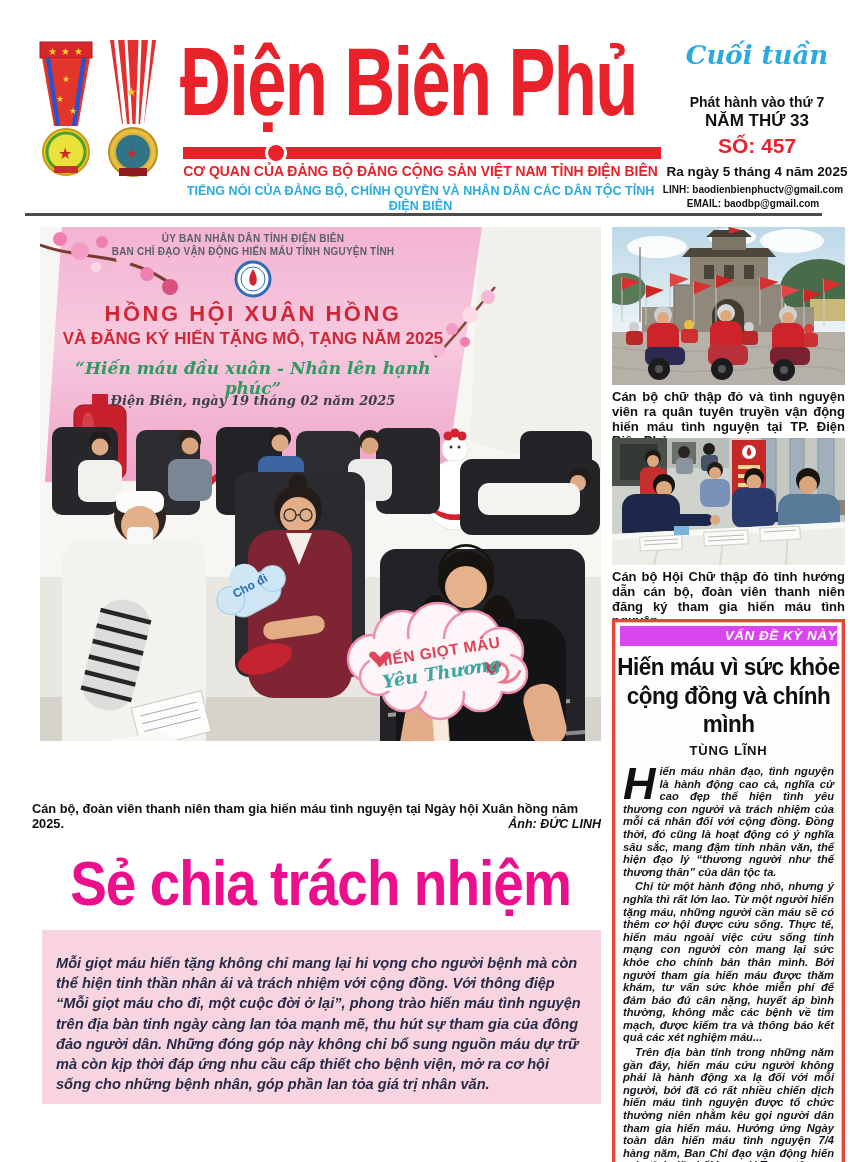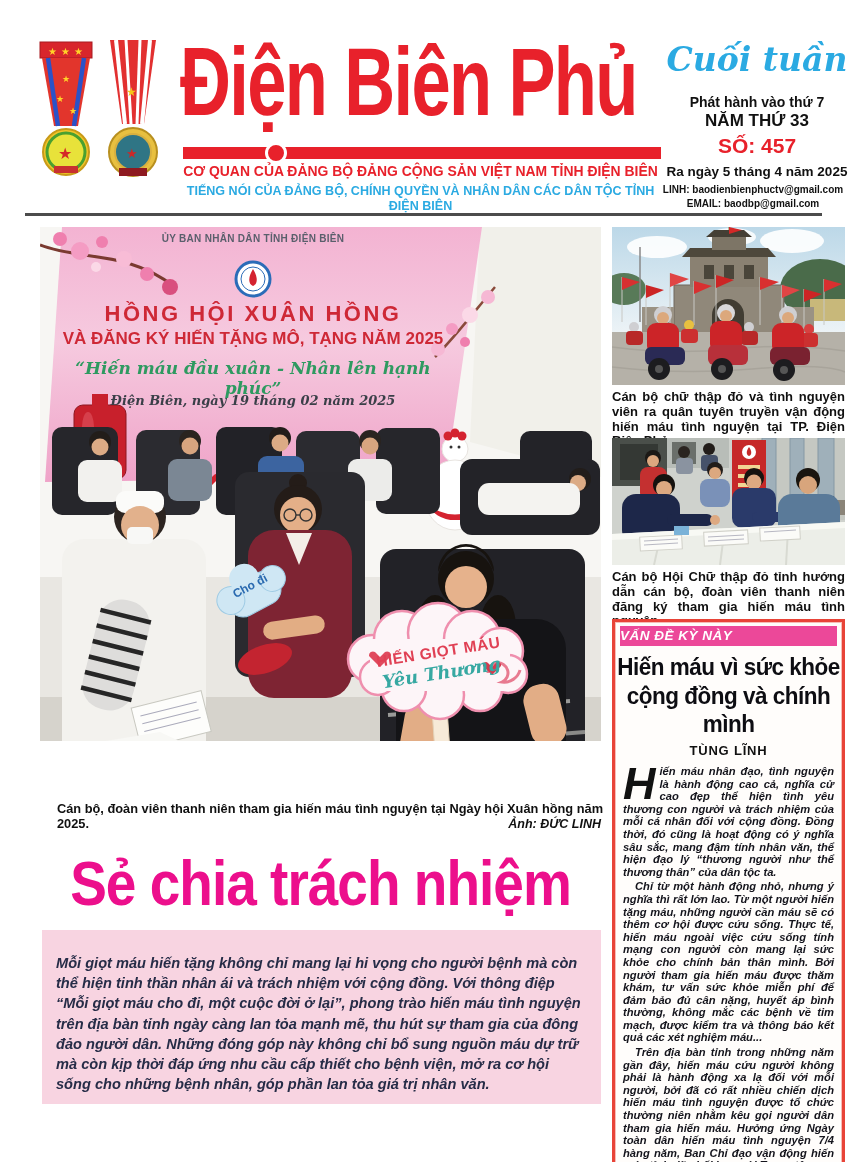--- a/index.html
+++ b/index.html
@@ -11,21 +11,21 @@
   .mast-title{left:180px;top:30px;transform-origin:left top;transform:scale(.82,1.12);
      font-weight:bold;font-size:86px;line-height:1.08;color:#e8212b;white-space:nowrap;letter-spacing:-2px;}
   .mast-bar{left:183px;top:147px;width:478px;height:12px;background:#e8212b;}
   .mast-bar-circle{position:absolute;left:82px;top:-5px;width:16px;height:16px;border:3px solid #fff;
      border-radius:50%;background:#e8212b;}
   .tagline1{left:168px;top:163px;width:505px;text-align:center;color:#e8212b;font-weight:bold;
      font-size:14.5px;transform:scaleX(.96);transform-origin:center;}
   .tagline2{left:168px;top:183px;width:505px;text-align:center;color:#2baae2;font-weight:bold;
      font-size:13.5px;transform:scaleX(.93);transform-origin:center;}
   .edition{left:664px;top:40px;width:186px;text-align:center;color:#2baae2;
-     font-family:"DejaVu Serif",serif;font-style:italic;font-weight:bold;font-size:33px;}
+     font-family:"DejaVu Serif",serif;font-style:italic;font-weight:bold;font-size:26px;}
   .pubday{left:664px;top:94px;width:186px;text-align:center;font-weight:bold;font-size:14px;color:#111;}
   .yearline{left:664px;top:111px;width:186px;text-align:center;font-weight:bold;font-size:17px;color:#111;}
   .issue{left:664px;top:134px;width:186px;text-align:center;font-weight:bold;font-size:21px;color:#e8212b;}
   .dateline{left:664px;top:164px;width:186px;text-align:center;font-weight:bold;font-size:13.5px;color:#111;}
   .email{left:656px;top:184px;width:194px;text-align:center;font-weight:bold;font-size:10px;color:#111;}
   .email2{top:198px;}
   .divider{left:25px;top:213px;width:797px;height:3px;background:#4c4c4c;}
 
   
   .photo-main{left:40px;top:227px;width:561px;height:514px;overflow:hidden;background:#efeeea;}
@@ -37,41 +37,41 @@
   .ph-slogan{left:33px;top:131px;width:360px;text-align:center;font-family:"DejaVu Serif",serif;
      font-style:italic;font-weight:bold;font-size:17px;color:#2e9a60;}
   .ph-date{left:53px;top:166px;width:320px;text-align:center;font-family:"DejaVu Serif",serif;
      font-style:italic;font-weight:bold;font-size:13px;color:#3a3f48;}
   .ph-sign-blue{left:172px;top:352px;width:76px;text-align:center;transform:rotate(-28deg);
      font-weight:bold;font-size:12px;color:#2a6ab0;}
   .ph-sign-pink{left:322px;top:416px;width:156px;text-align:center;transform:rotate(-9deg);}
   .ph-sign-pink .l1{font-weight:bold;font-size:15.5px;color:#e04054;letter-spacing:.5px;}
   .ph-sign-pink .l2{font-family:"DejaVu Serif",serif;font-style:italic;font-weight:bold;font-size:18px;color:#37a8a2;margin-top:1px;}
 
-  .cap-main{left:57px;top:801px;width:561px;font-weight:bold;font-size:12.8px;color:#101010;}
+  .cap-main{left:32px;top:801px;width:561px;font-weight:bold;font-size:12.8px;color:#101010;}
   .credit{left:40px;top:817px;width:561px;text-align:right;font-weight:bold;font-style:italic;font-size:12.5px;color:#101010;}
 
   .headline{left:40px;top:846px;width:561px;text-align:center;color:#ec0f8c;font-weight:bold;
      font-size:55px;letter-spacing:-1px;transform:scaleY(1.16);transform-origin:center top;white-space:nowrap;}
 
   .leadbox{left:42px;top:930px;width:559px;height:174px;background:#f8d4e1;box-sizing:border-box;
      padding:23px 14px 0 14px;}
   .leadbox .txt{font-weight:bold;font-style:italic;font-size:14.6px;line-height:20.2px;color:#262c47;}
 
   
   .photo1{left:612px;top:227px;width:233px;height:158px;overflow:hidden;background:#cfe2ec;}
   .cap-r{left:612px;width:233px;font-weight:bold;font-size:13px;line-height:14.8px;color:#101010;text-align:justify;}
   .cap1{top:390px;}
   .photo2{left:612px;top:438px;width:233px;height:127px;overflow:hidden;background:#cfd2cd;}
   .cap2{top:570px;}
 
   .artbox{left:612px;top:619px;width:233px;min-height:487px;box-sizing:border-box;
      border:3px solid #e84438;background:#fffdfb;box-shadow:inset 0 0 0 1px rgba(232,68,56,.35);padding-bottom:6px;}
-  .kicker{margin:4px 5px 0 5px;height:20px;line-height:20px;background:#ec4899;color:#fff;
-     text-align:left;font-weight:bold;font-style:italic;font-size:13.5px;letter-spacing:.5px;}
+  .kicker{margin:4px 5px 0 5px;height:20px;line-height:20px;background:#d946ef;color:#fff;
+     text-align:right;font-weight:bold;font-style:italic;font-size:13.5px;letter-spacing:.5px;}
   .art-title{margin:7px 2px 0 2px;text-align:center;font-weight:bold;font-size:22.5px;line-height:26px;
      letter-spacing:-.5px;color:#0d0d12;transform:scaleY(1.1);transform-origin:center top;}
   .art-author{margin-top:12px;text-align:center;font-weight:bold;font-size:13px;letter-spacing:.8px;color:#111;}
   .art-body{margin:7px 8px 0 8px;font-weight:bold;font-style:italic;font-size:11.2px;line-height:12.6px;
      text-align:justify;color:#14141c;}
   .art-body p{margin:0 0 2px 0;}
   .art-body p.ind{text-indent:12px;}
   .dropcap{float:left;font-size:45px;line-height:36px;font-weight:bold;font-style:italic;padding:1px 4px 0 0;color:#111;}
 </style>
 </head>
@@ -301,20 +301,21 @@
         <path d="M448,446 a10,10 0 1 1 14,9 c8,1 16,-4 18,-12" stroke="#e87a90" stroke-width="3" fill="none"></path>
         <path d="M452,440 l4,-4 a3,3 0 0 1 5,3 l-9,9 l-9,-9 a3,3 0 0 1 5,-3 z" fill="#d43a4e"></path>
       </g>
 
       <g transform="rotate(-8 335 545)">
         <rect x="290" y="522" width="92" height="49" fill="#2e2e33"></rect>
         <rect x="306" y="536" width="34" height="18" fill="#0d0d10"></rect>
       </g>
     </svg>
     <div class="abs ph-org1">ỦY BAN NHÂN DÂN TỈNH ĐIỆN BIÊN</div>
+    <div class="abs ph-org2">BAN CHỈ ĐẠO VẬN ĐỘNG HIẾN MÁU TÌNH NGUYỆN TỈNH</div>
     <div class="abs ph-title1">HỒNG HỘI XUÂN HỒNG</div>
     <div class="abs ph-title2">VÀ ĐĂNG KÝ HIẾN TẶNG MÔ, TẠNG NĂM 2025</div>
     <div class="abs ph-slogan">“Hiến máu đầu xuân - Nhân lên hạnh phúc”</div>
     <div class="abs ph-date">Điện Biên, ngày 19 tháng 02 năm 2025</div>
     <div class="abs ph-sign-blue">Cho đi</div>
     <div class="abs ph-sign-pink">
       <div class="l1">HIẾN GIỌT MÁU</div>
       <div class="l2">Yêu Thương</div>
     </div>
   </div>

